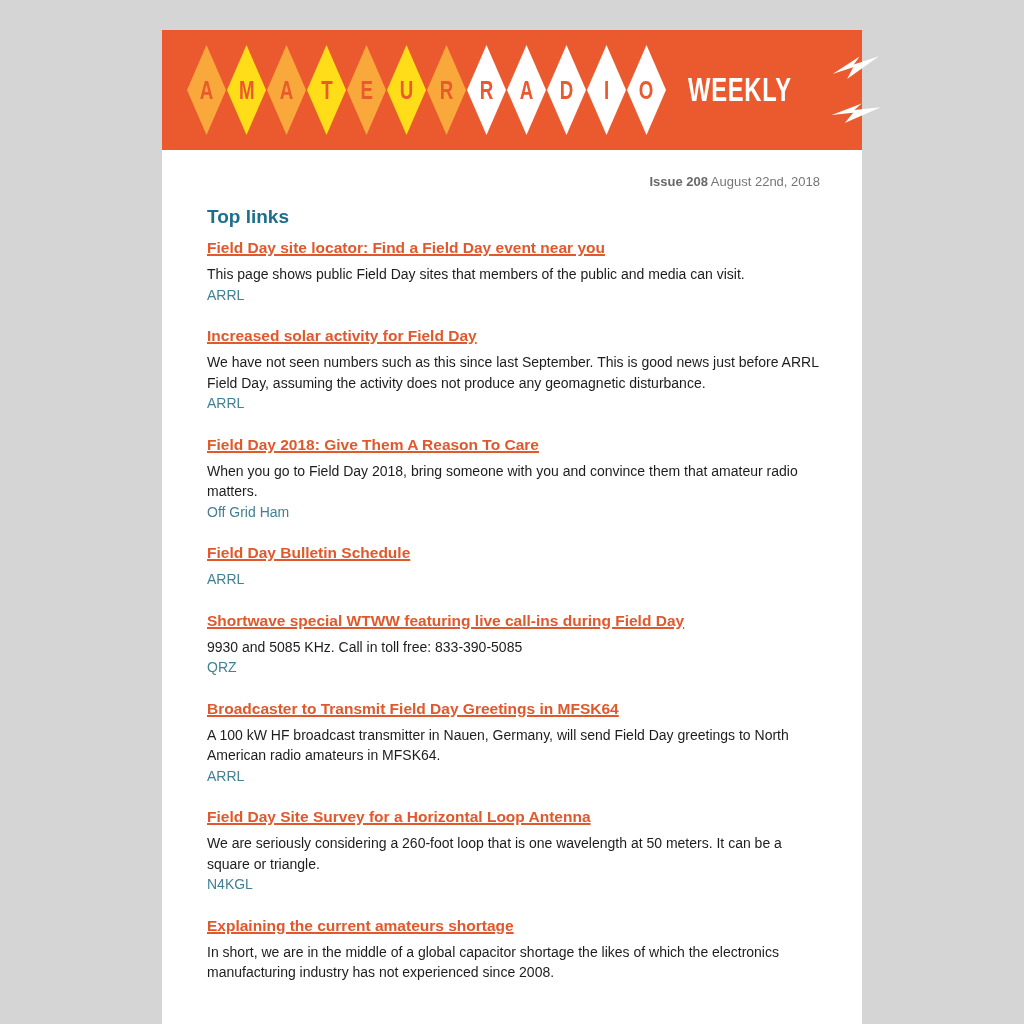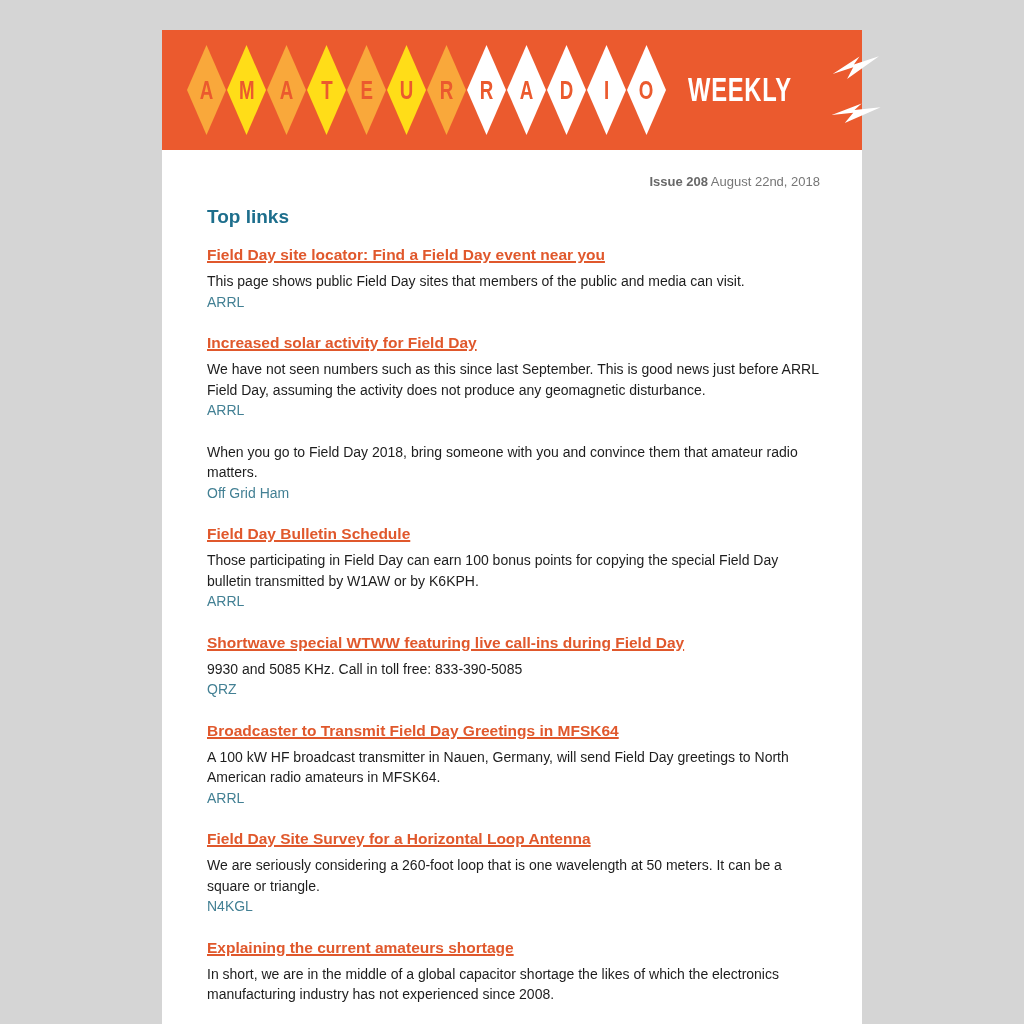--- a/index.html
+++ b/index.html
@@ -46,21 +46,21 @@
     background:#ffffff;min-height:874px;
     padding:24px 42px 40px 45px;
   }
   .issue-line{
     text-align:right;font-size:13px;color:var(--issue-gray);
     margin-bottom:17px;
   }
   .issue-line strong{font-weight:700;color:#686868;padding-left:17px;}
   .section-title{
     color:var(--teal-heading);font-size:19px;font-weight:700;
-    margin-bottom:17px;
+    margin-bottom:10px;
   }
   .article{margin-bottom:21px;max-width:616px;}
   .article h2{font-size:15.5px;line-height:19px;margin-bottom:7px;}
   .article h2 a{
     color:var(--title-orange);font-weight:700;
     text-decoration:underline;text-decoration-thickness:1.5px;
     cursor:pointer;
   }
   .article p{
     font-size:14px;line-height:20.5px;color:var(--text);
@@ -129,22 +129,22 @@
     <div class="issue-line">
       <strong>Issue 208</strong>
       <span>August 22nd, 2018</span>
     </div>
 
     <h1 class="section-title">Top links</h1>
 
     <div id="articles">
         <article class="article"><h2><a>Field Day site locator: Find a Field Day event near you</a></h2><p>This page shows public Field Day sites that members of the public and media can visit.</p><a class="source">ARRL</a></article>
         <article class="article"><h2><a>Increased solar activity for Field Day</a></h2><p>We have not seen numbers such as this since last September. This is good news just before ARRL Field Day, assuming the activity does not produce any geomagnetic disturbance.</p><a class="source">ARRL</a></article>
-        <article class="article"><p>When you go to Field Day 2018, bring someone with you and convince them that amateur radio matters.</p><a class="source">Off Grid Ham</a></article>
-        <article class="article"><h2><a>Field Day Bulletin Schedule</a></h2><p>Those participating in Field Day can earn 100 bonus points for copying the special Field Day bulletin transmitted by W1AW or by K6KPH.</p><a class="source">ARRL</a></article>
+        <article class="article"><h2><a>Field Day 2018: Give Them A Reason To Care</a></h2><p>When you go to Field Day 2018, bring someone with you and convince them that amateur radio matters.</p><a class="source">Off Grid Ham</a></article>
+        <article class="article"><h2><a>Field Day Bulletin Schedule</a></h2><a class="source">ARRL</a></article>
         <article class="article"><h2><a>Shortwave special WTWW featuring live call-ins during Field Day</a></h2><p>9930 and 5085 KHz. Call in toll free: 833-390-5085</p><a class="source">QRZ</a></article>
         <article class="article"><h2><a>Broadcaster to Transmit Field Day Greetings in MFSK64</a></h2><p>A 100 kW HF broadcast transmitter in Nauen, Germany, will send Field Day greetings to North American radio amateurs in MFSK64.</p><a class="source">ARRL</a></article>
         <article class="article"><h2><a>Field Day Site Survey for a Horizontal Loop Antenna</a></h2><p>We are seriously considering a 260-foot loop that is one wavelength at 50 meters. It can be a square or triangle.</p><a class="source">N4KGL</a></article>
         <article class="article">
           <h2><a>Explaining the current amateurs shortage</a></h2>
           <p>In short, we are in the middle of a global capacitor shortage the likes of which the electronics manufacturing industry has not experienced since 2008.</p>
         </article>
       </div>
   </main>
 

